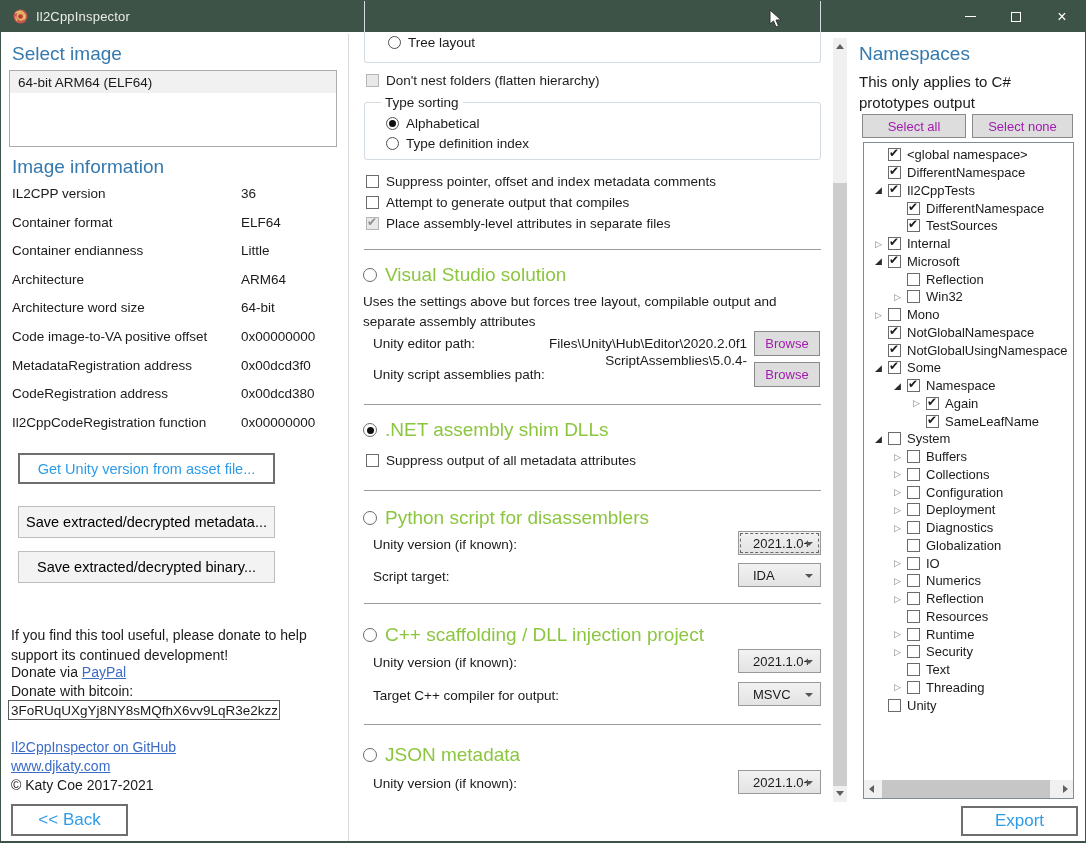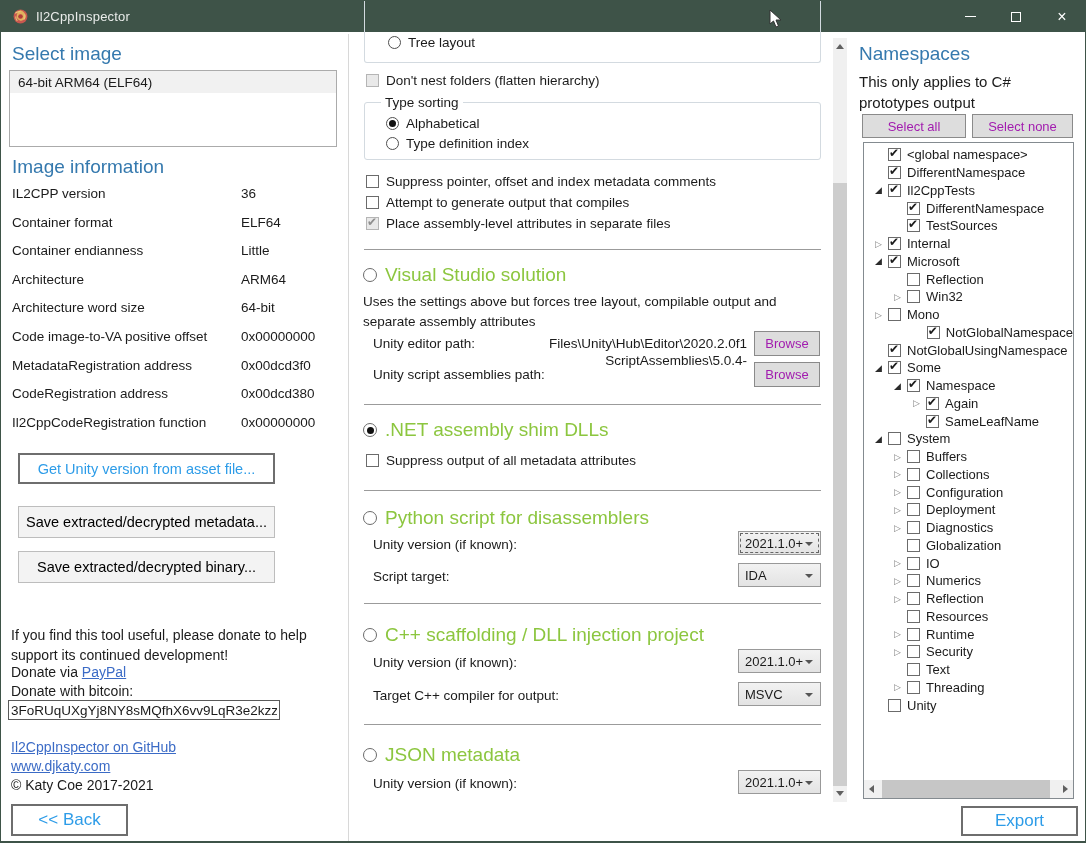--- a/index.html
+++ b/index.html
@@ -29,21 +29,21 @@
   .cb.dis.on::before { color:#8F8F8F; }
   .radio { position:relative; width:13px; height:13px; border:1px solid #4f4f4f; border-radius:50%; background:#fff; display:inline-block; flex:none; }
   .radio.on::after { content:""; position:absolute; left:2px; top:2px; width:7px; height:7px; border-radius:50%; background:#101010; }
   .radio.big { width:14px; height:14px; border-color:#6B6B6B; }
   .radio.big.on::after { left:2.5px; top:2.5px; width:7px; height:7px; }
   .stdbtn { background:#DDDDDD; border:1px solid #8A8A8A; font-size:13px; color:#a21caf;
             display:flex; align-items:center; justify-content:center; font-family:Liberation Sans, sans-serif; }
   .bigbtn { background:#fff; border:2px solid #6E6E6E; color:#2D9CE8; display:flex; align-items:center; justify-content:center; font-family:inherit; }
   .disbtn { background:#F3F3F3; border:1px solid #BDBDBD; color:#000000; display:flex; align-items:center; justify-content:center; font-family:inherit; }
   .combo { position:absolute; width:83px; height:24px; background:linear-gradient(#F2F2F2,#E3E3E3); border:1px solid #999;
-           display:flex; align-items:center; padding-left:6px; font-size:13px; }
+           display:flex; align-items:center; padding-left:14px; font-size:13px; }
   .combo .caret { position:absolute; right:7px; top:10px; width:0; height:0; border-left:4px solid transparent; border-right:4px solid transparent; border-top:4px solid #555; }
   .combo.focus::after { content:""; position:absolute; inset:1px; border:1px dashed #666; pointer-events:none; }
   .sep { position:absolute; left:363px; width:457px; height:1px; background:#9B9B9B; }
   .row-label { position:absolute; font-size:13.5px; }
   
   .lp-heading1 { position:absolute; left:11px; top:42px; }
   .listbox { position:absolute; left:8px; top:69px; width:328px; height:77px; border:1px solid #ABABAB; background:#fff; }
   .listitem { height:22px; background:#F1F1F1; display:flex; align-items:center; padding-left:8px; font-size:13.5px; }
   .lp-heading2 { position:absolute; left:11px; top:155px; }
   #info-rows { position:absolute; left:11px; top:185px; width:326px; }
@@ -328,21 +328,21 @@
         <div class="tnode" style="padding-left: 29px;">
           <span class="texp closed">▷</span>
           <span class="cb"></span>
           <span>Win32</span>
         </div>
         <div class="tnode" style="padding-left: 10px;">
           <span class="texp closed">▷</span>
           <span class="cb"></span>
           <span>Mono</span>
         </div>
-        <div class="tnode" style="padding-left: 10px; justify-content: flex-end;">
+        <div class="tnode" style="padding-left: 10px;">
           <span class="texp none"></span>
           <span class="cb on"></span>
           <span>NotGlobalNamespace</span>
         </div>
         <div class="tnode" style="padding-left: 10px;">
           <span class="texp none"></span>
           <span class="cb on"></span>
           <span>NotGlobalUsingNamespace</span>
         </div>
         <div class="tnode" style="padding-left: 10px;">

